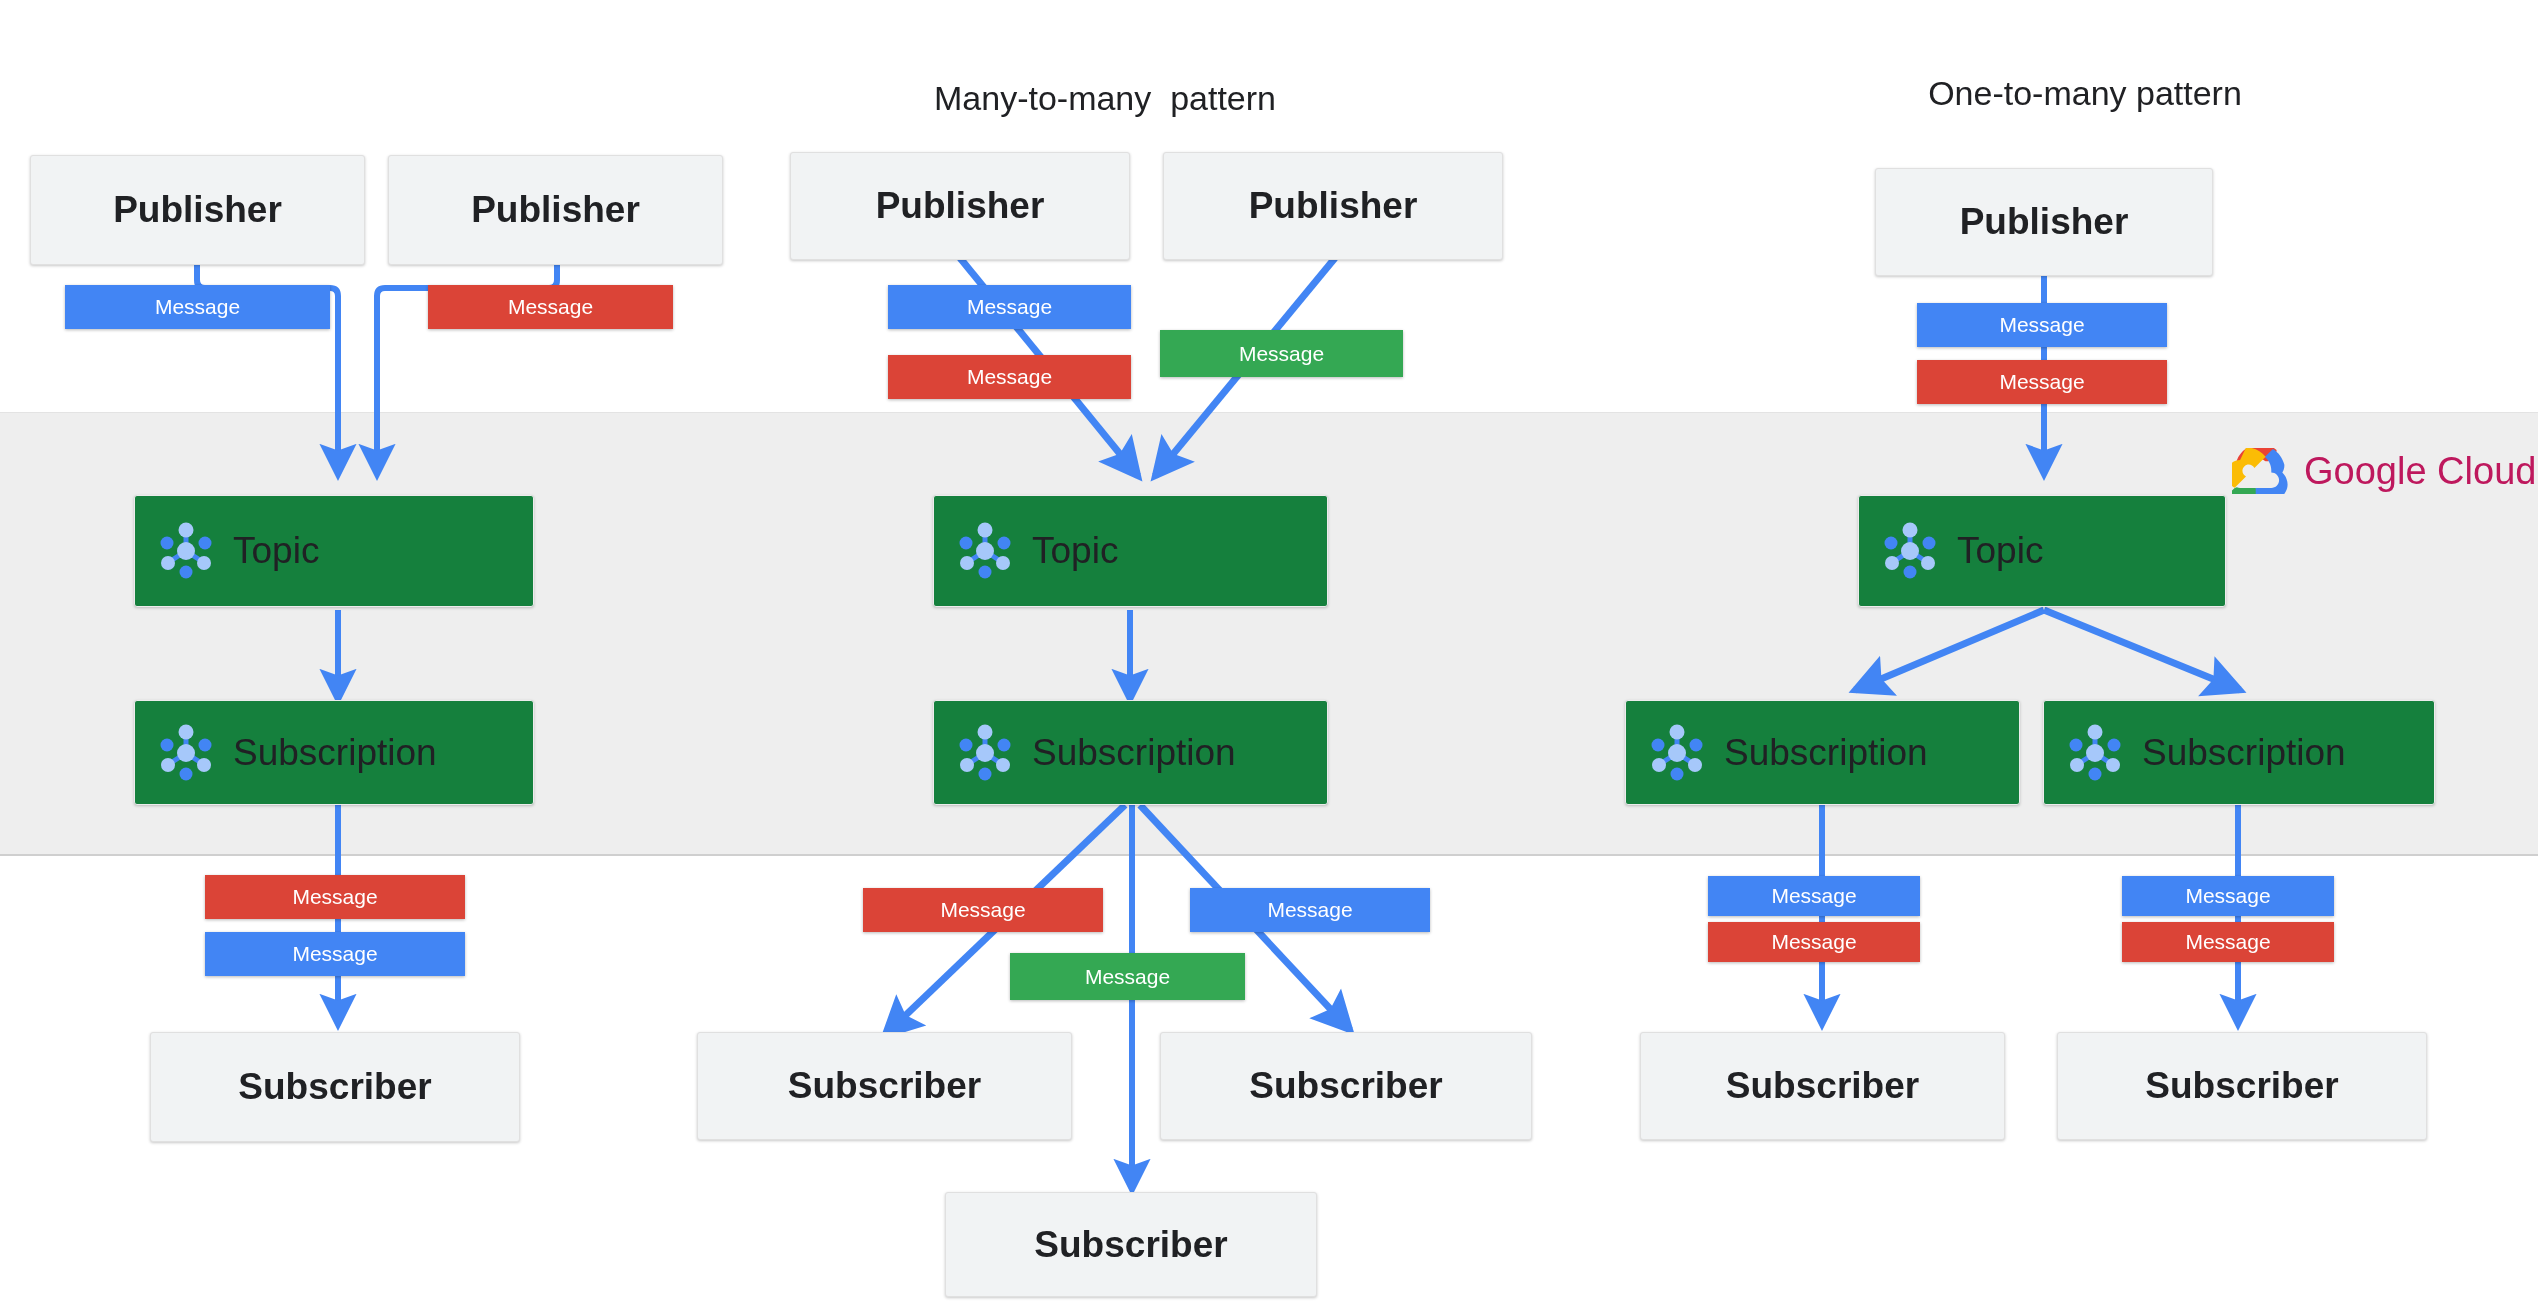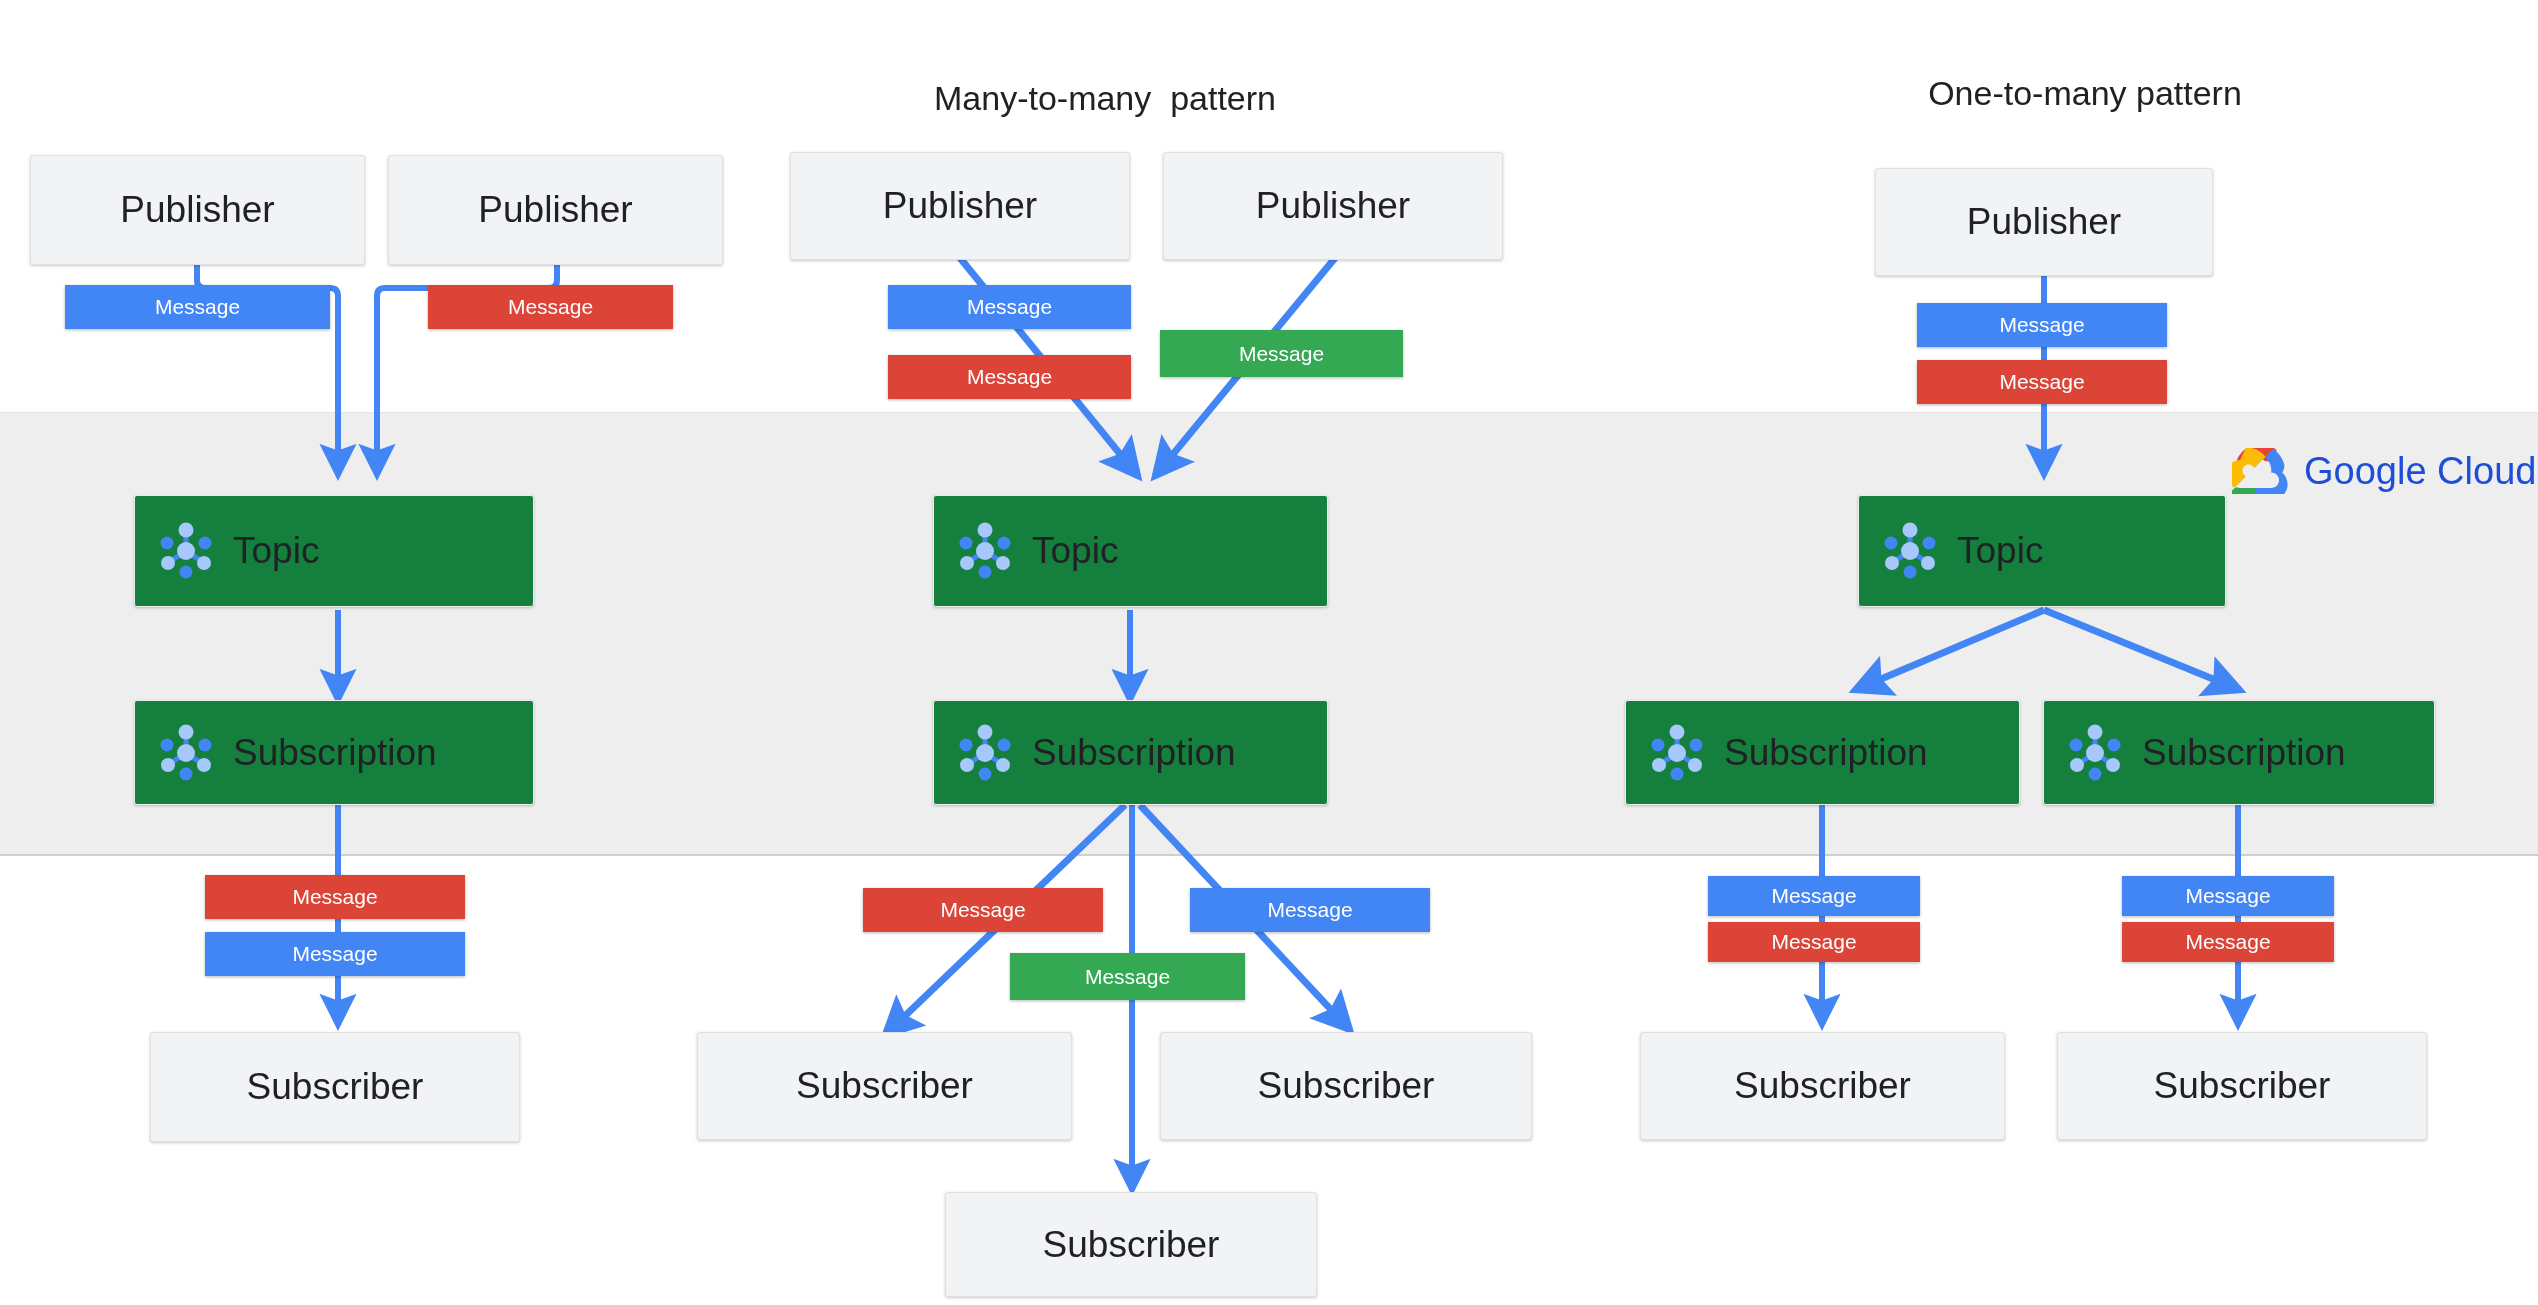--- a/index.html
+++ b/index.html
@@ -29,21 +29,21 @@
     border-radius: 3px;
     box-shadow: 0 1px 3px rgba(0,0,0,0.22);
   }
   .node .label { white-space: nowrap; color: #202124; }
 
   .node.endpoint {
     background: #f1f3f4;
     border: 1px solid #e0e0e0;
     justify-content: center;
   }
-  .node.endpoint .label { font-size: 37px; }
+  .node.endpoint .label { font-size: 37px; font-weight: bold; }
 
   .node.service {
     background: #15803d;
     border: 1px solid #ececec;
     justify-content: flex-start;
     padding-left: 20px;
     gap: 16px;
   }
   .node.service .label { font-size: 37px; }
 
@@ -71,21 +71,21 @@
     text-align: center;
   }
 
   
   .gc-logo {
     position: absolute;
     display: flex; align-items: center; gap: 16px;
   }
   .gc-logo .gc-text {
     font-size: 38px;
-    color: #1d4ed8;
+    color: #be185d;
     white-space: pre;
   }
 </style>
 </head>
 <body>
 
 <div id="canvas">
 
   <div class="cloud-band" style="top:412px; height:444px;"></div>
 

